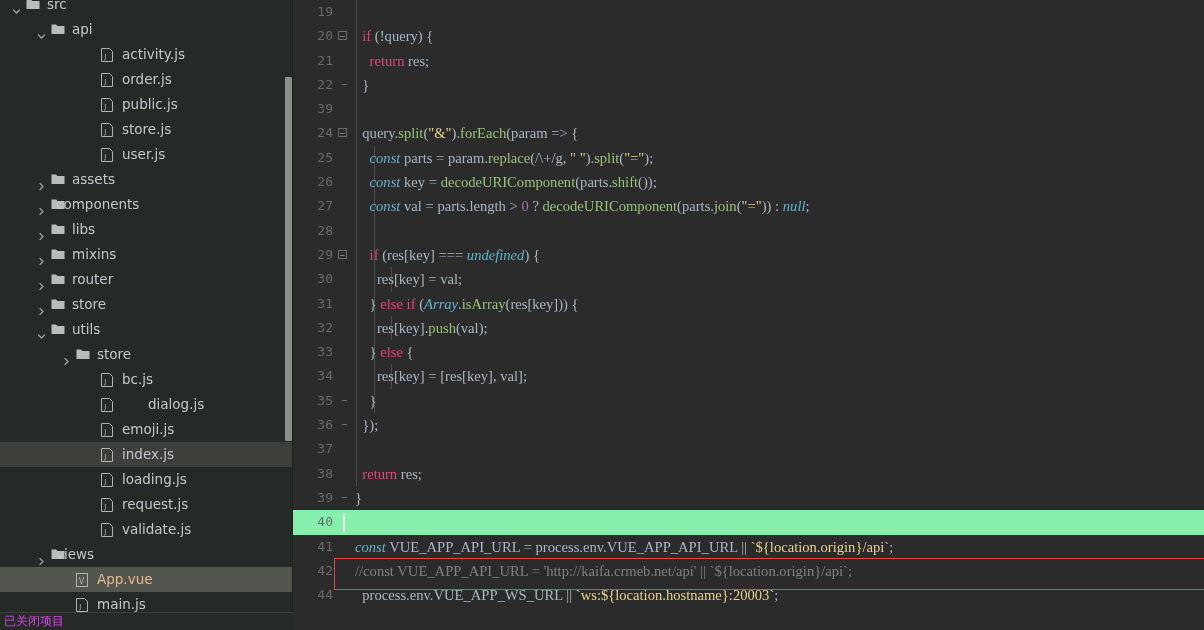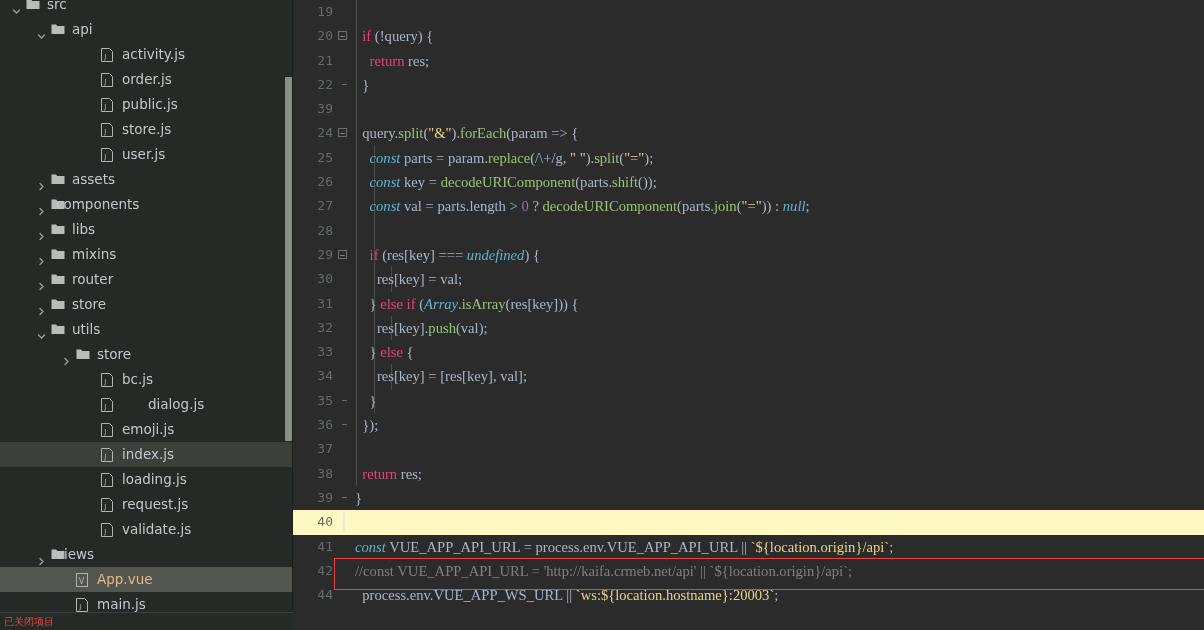--- a/index.html
+++ b/index.html
@@ -41,38 +41,38 @@
     background:#8a8f89;border-radius:1px;
   }
   .sb-line{
     position:absolute;left:292px;top:0;width:1px;height:630px;background:#1d201d;
   }
   .sidebar-bottom{
     position:absolute;left:0;bottom:0;width:293px;height:17px;
     background:#262a26;border-top:1px solid #3c3f41;
   }
   .sidebar-bottom .txt{
-    position:absolute;left:4px;top:0px;font-size:10px;color:#ef4444;
+    position:absolute;left:4px;top:0px;font-size:12px;color:#d946ef;
     font-family:"DejaVu Sans", sans-serif;line-height:17px;white-space:nowrap;
   }
 
   
   .editor{
     position:absolute;left:293px;top:0;width:911px;height:630px;
     background:#2b2b2b;overflow:hidden;
   }
   .gutter{
     position:absolute;left:0;top:0;width:52px;height:630px;background:#2b2b2b;
   }
   .lines{position:absolute;left:0;top:0;width:911px;}
   .ln{
     position:relative;height:24.3px;line-height:24.3px;white-space:pre;
     font-size:14.6px;font-family:"DejaVu Sans Mono", monospace;
   }
-  .ln.caret-line{background:#fef9c3;}
+  .ln.caret-line{background:#86efac;}
   .num{
     position:absolute;left:0;width:40px;text-align:right;
     color:#666b6b;font-size:13px;font-family:"DejaVu Sans Mono", monospace;
   }
   .fold{
     position:absolute;left:45px;top:7px;width:9px;height:9px;
     border:1px solid #6b6f6b;color:#9aa0a6;font-size:9px;line-height:8px;
     text-align:center;box-sizing:border-box;
   }
   .foldbar{position:absolute;left:49px;top:0;width:5px;height:24.3px;}

